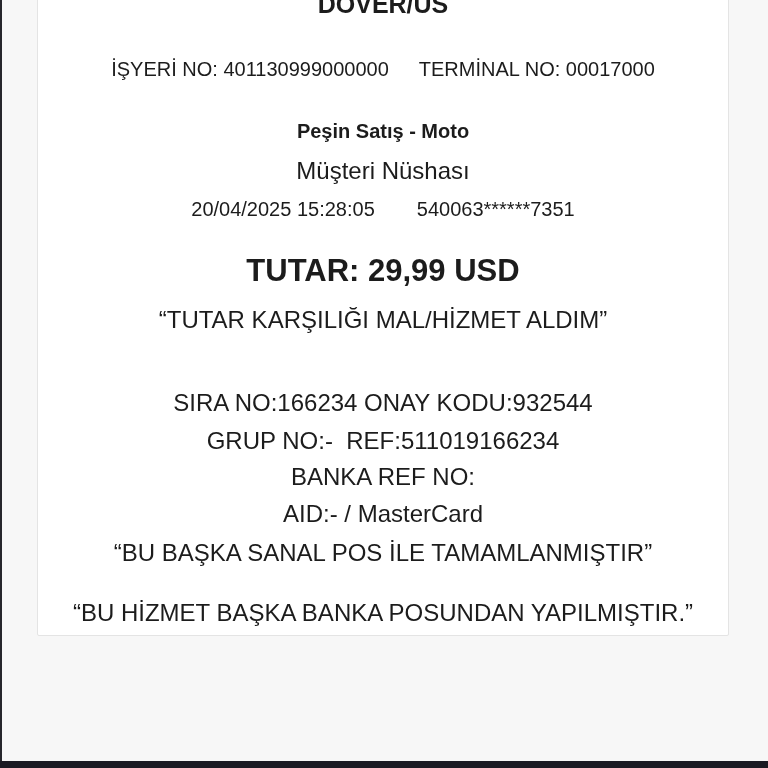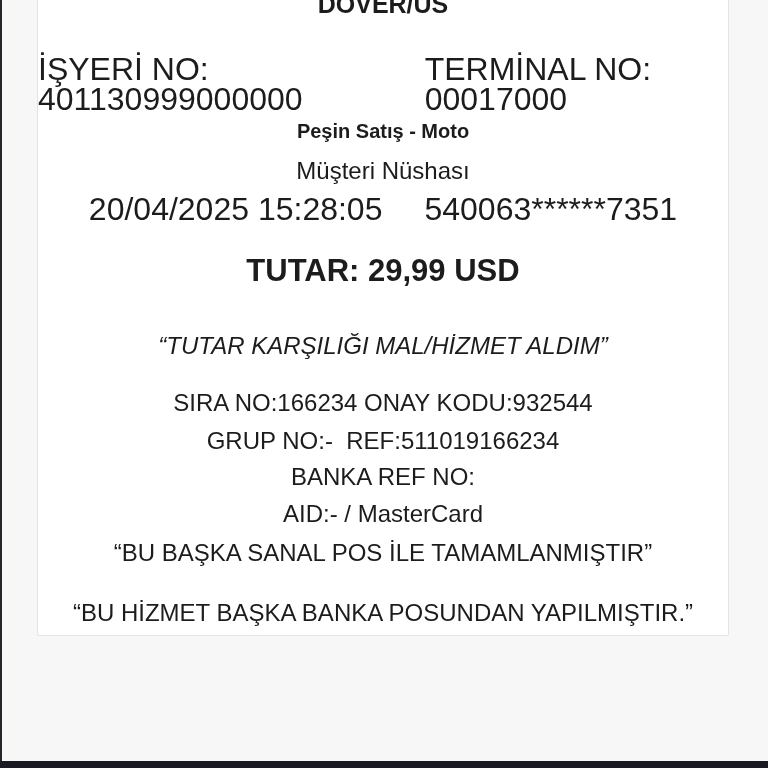--- a/index.html
+++ b/index.html
@@ -53,30 +53,30 @@
     line-height: 30px;
     white-space: pre-wrap;
   }
   .row {
     position: absolute;
     left: 0;
     width: 100%;
     display: flex;
     justify-content: center;
     align-items: baseline;
-    font-size: 32px;
+    font-size: 20px;
     line-height: 30px;
   }
   .loc        { top: 28px;  font-size: 25px; font-weight: 700; }
   .ids        { top: 93px;  gap: 30px; }
   .txn-type   { top: 155px; font-size: 20px; font-weight: 700; }
   .copy       { top: 195px; }
   .date-card  { top: 233px; gap: 42px; }
   .amount     { top: 291px; font-size: 31px; line-height: 38px; font-weight: 700; }
-  .quote1     { top: 370px; font-style: italic; }
+  .quote1     { top: 344px; }
   .sira       { top: 427px; }
   .grup       { top: 465px; }
   .banka      { top: 501px; text-align: center; }
   .aid        { top: 538px; text-align: center; }
   .sanal      { top: 577px; }
   .baska      { top: 637px; }
 </style>
 </head>
 <body>
 

